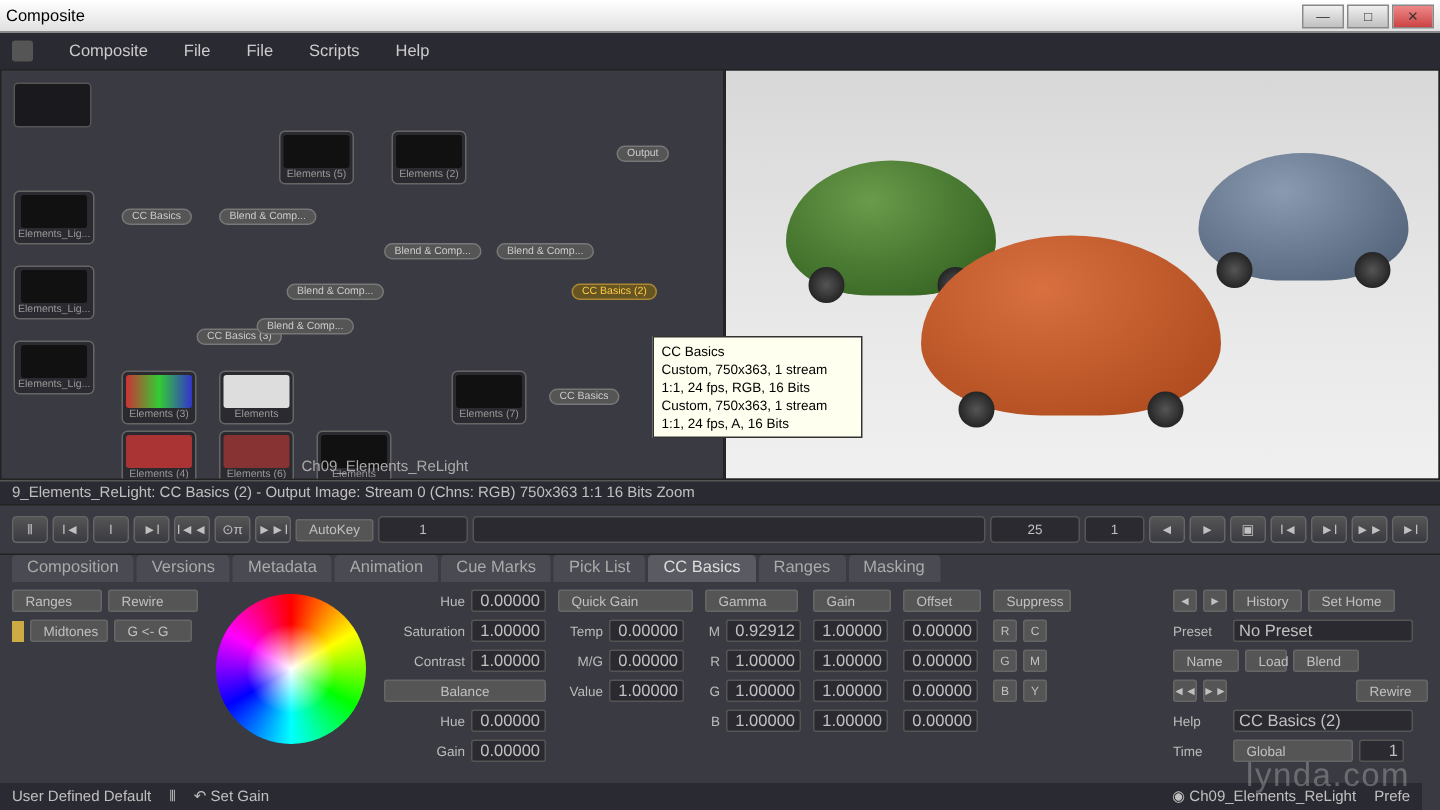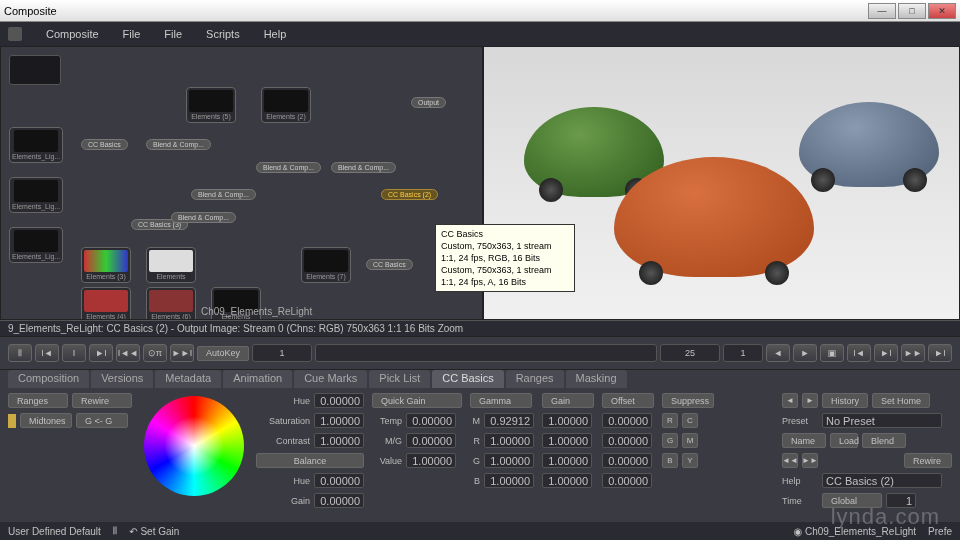--- a/index.html
+++ b/index.html
@@ -41,21 +41,21 @@
 .pcol{display:flex;flex-direction:column;gap:3px}
 .prow{display:flex;align-items:center;gap:4px;height:17px}
 .plbl{width:54px;font-size:9px;text-align:right;color:#bbb}
 .pval{width:50px;height:15px;background:#2a2a30;border:1px solid #555;border-radius:2px;font-size:11px;text-align:right;padding:0 3px;display:flex;align-items:center;justify-content:flex-end}
 .pbtn{padding:1px 8px;height:15px;background:#555;border:1px solid #666;border-radius:2px;font-size:9px;display:flex;align-items:center}
 .pbtn.active{background:#6a6a5a}
 .colorchip{width:8px;height:14px}
 .wheel-widget{width:100px;height:100px;border-radius:50%;background:conic-gradient(red,yellow,lime,cyan,blue,magenta,red);position:relative;margin:4px}
 .wheel-widget::after{content:"";position:absolute;inset:20%;background:radial-gradient(#fff,transparent 70%);border-radius:50%}
 .sqbtn{width:16px;height:15px;background:#555;border:1px solid #666;border-radius:2px;display:flex;align-items:center;justify-content:center;font-size:8px}
-.footer{position:absolute;bottom:0;left:0;right:0;height:18px;background:#2a2a32;display:flex;align-items:center;padding:0 8px;gap:12px;font-size:9px;color:#999}
+.footer{position:absolute;bottom:0;left:0;right:12px;height:18px;background:#2a2a32;display:flex;align-items:center;padding:0 8px;gap:12px;font-size:9px;color:#999}
 .watermark{position:absolute;right:20px;bottom:10px;font-size:22px;color:rgba(200,200,200,0.35);font-weight:300;letter-spacing:1px}
 </style>
 </head>
 <body>
 
 <div class="titlebar">
   <span>Composite</span>
   <div class="winbtns">
     <div class="winbtn">—</div>
     <div class="winbtn">□</div>
@@ -340,21 +340,21 @@
         <div class="sqbtn">►►</div>
         <div style="flex:1"></div>
         <div class="pbtn" style="width:48px">Rewire</div>
       </div>
     <div class="prow">
         <div class="plbl" style="width:36px;text-align:left">Help</div>
         <div class="pval" style="width:120px;justify-content:flex-start">CC Basics (2)</div>
       </div>
     <div class="prow">
         <div class="plbl" style="width:36px;text-align:left">Time</div>
-        <div class="pbtn" style="width:60px">Global</div>
+        <div class="pbtn" style="width:80px">Global</div>
         <div class="pval" style="width:30px">1</div>
       </div>
   </div>
 </div>
 
 <div class="footer">
   <span>User Defined Default</span>
   <span>⦀</span>
   <span>↶ <span>Set Gain</span></span>
   <span style="margin-left:auto">◉ <span>Ch09_Elements_ReLight</span></span>

